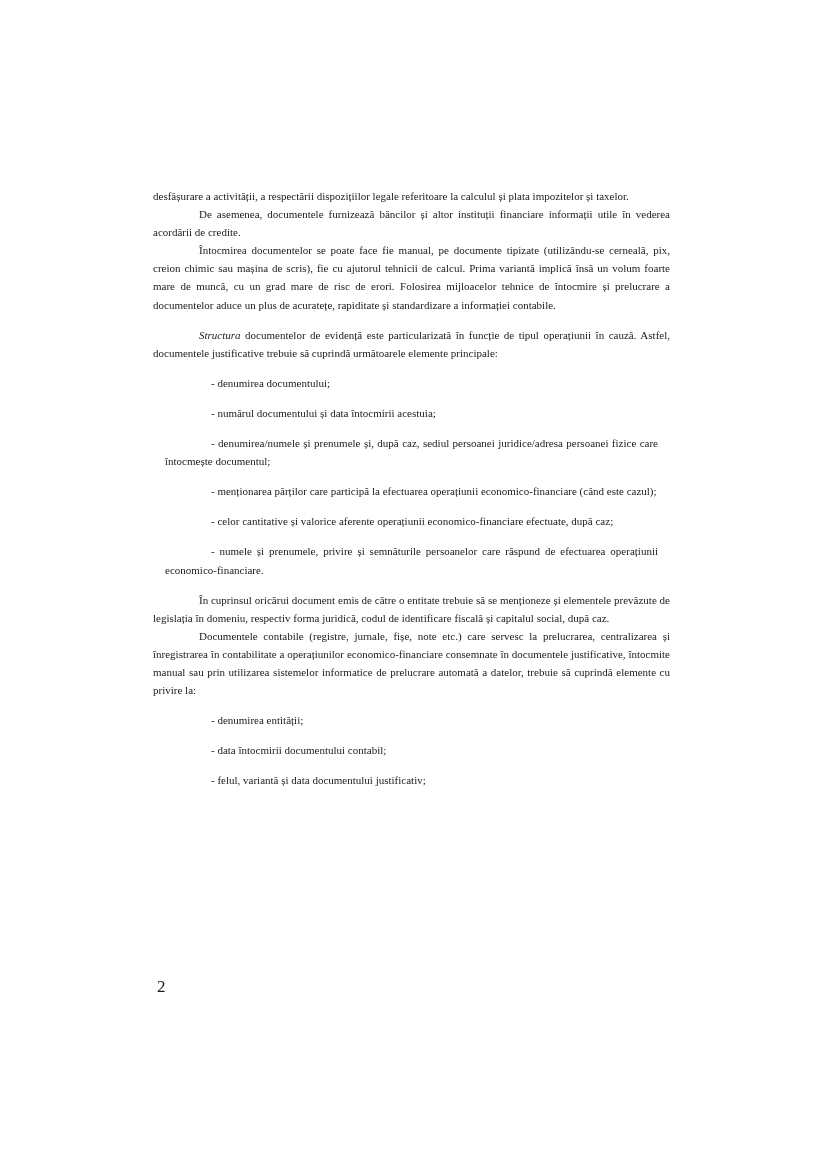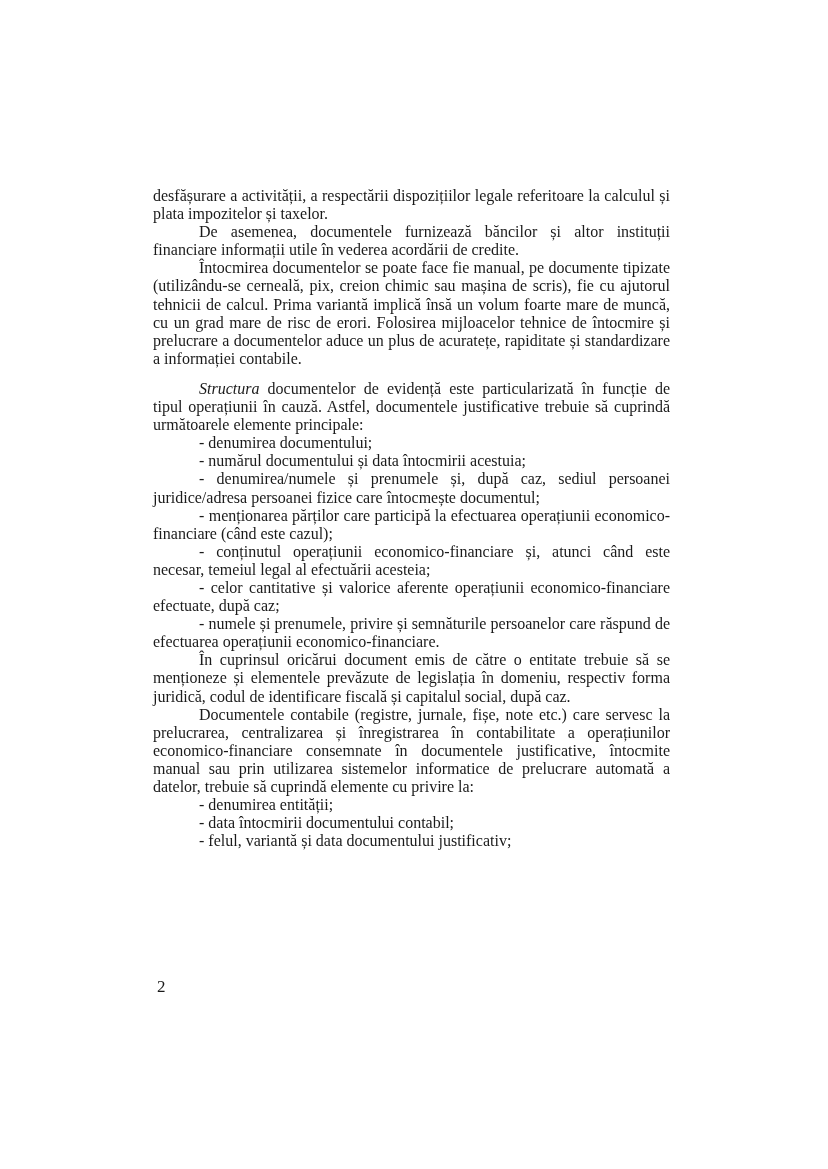--- a/index.html
+++ b/index.html
@@ -1,44 +1,43 @@
 <!DOCTYPE html>
 <html><head>
 <meta charset="utf-8">
 <style>
   html, body { margin: 0; padding: 0; background: #ffffff; }
   body { width: 828px; height: 1169px; position: relative; overflow: hidden; }
   .page {
     position: absolute; left: 153px; top: 187px; width: 517px;
     font-family: "Liberation Serif", "DejaVu Serif", serif;
-    font-size: 16px; line-height: 18.1px; color: #1a1a1a;
+    font-size: 11px; line-height: 18.1px; color: #1a1a1a;
   }
   .p { margin: 0; text-align: justify; text-indent: 46px; }
   .p.gap { margin-top: 12px; }
-  .li { margin: 0; text-align: justify; text-indent: 46px; }
+  .li { margin: 12px; text-align: justify; text-indent: 46px; }
   .em { font-style: italic; }
   .pagenum {
     position: absolute; left: 157px; top: 977px;
     font-family: "Liberation Serif", "DejaVu Serif", serif;
     font-size: 17px; color: #1a1a1a;
   }
 </style>
 </head>
 <body>
 
 <div class="page">
   <p class="p" style="text-indent:0">desfășurare a activității, a respectării dispozițiilor legale referitoare la calculul și plata impozitelor și taxelor.</p>
   <p class="p">De asemenea, documentele furnizează băncilor și altor instituții financiare informații utile în vederea acordării de credite.</p>
   <p class="p">Întocmirea documentelor se poate face fie manual, pe documente tipizate (utilizându-se cerneală, pix, creion chimic sau mașina de scris), fie cu ajutorul tehnicii de calcul. Prima variantă implică însă un volum foarte mare de muncă, cu un grad mare de risc de erori. Folosirea mijloacelor tehnice de întocmire și prelucrare a documentelor aduce un plus de acuratețe, rapiditate și standardizare a informației contabile.</p>
   <p class="p gap"><span class="em">Structura</span><span> documentelor de evidență este particularizată în funcție de tipul operațiunii în cauză.  Astfel, documentele justificative trebuie să cuprindă următoarele elemente principale:</span></p>
   <p class="li">- denumirea documentului;</p>
   <p class="li">- numărul documentului și data întocmirii acestuia;</p>
   <p class="li">- denumirea/numele și prenumele și, după caz, sediul persoanei juridice/adresa persoanei fizice care întocmește documentul;</p>
   <p class="li">- menționarea părților care participă la efectuarea operațiunii economico-financiare (când este cazul);</p>
-  <p class="li">- conținutul operațiunii economico-financiare și, atunci când este necesar, temeiul legal al efectuării acesteia;</p>
   <p class="li">- celor cantitative și valorice aferente operațiunii economico-financiare efectuate, după caz;</p>
   <p class="li">- numele și prenumele, privire și semnăturile persoanelor care răspund de efectuarea operațiunii economico-financiare.</p>
   <p class="p">În cuprinsul oricărui document emis de către o entitate trebuie să se menționeze și elementele prevăzute de legislația în domeniu, respectiv forma juridică, codul de identificare fiscală și capitalul social, după caz.</p>
   <p class="p">Documentele contabile (registre, jurnale, fișe, note etc.) care servesc la prelucrarea, centralizarea și înregistrarea în contabilitate a operațiunilor economico-financiare consemnate în documentele justificative, întocmite manual sau prin utilizarea sistemelor informatice de prelucrare automată a datelor, trebuie să cuprindă elemente cu privire la:</p>
   <p class="li">- denumirea entității;</p>
   <p class="li">- data întocmirii documentului contabil;</p>
   <p class="li">- felul, variantă și data documentului justificativ;</p>
 </div>
 
 <div class="pagenum">2</div>

